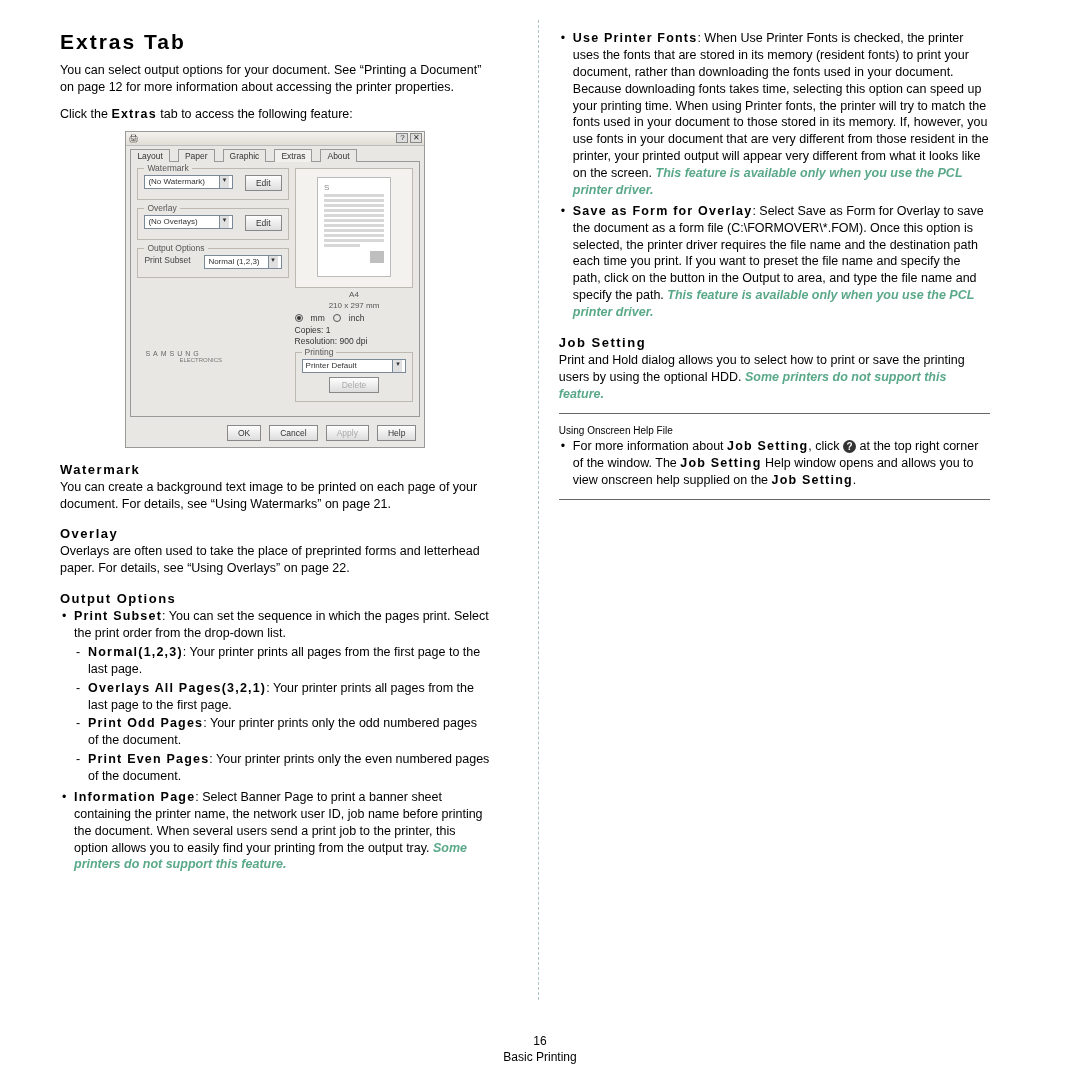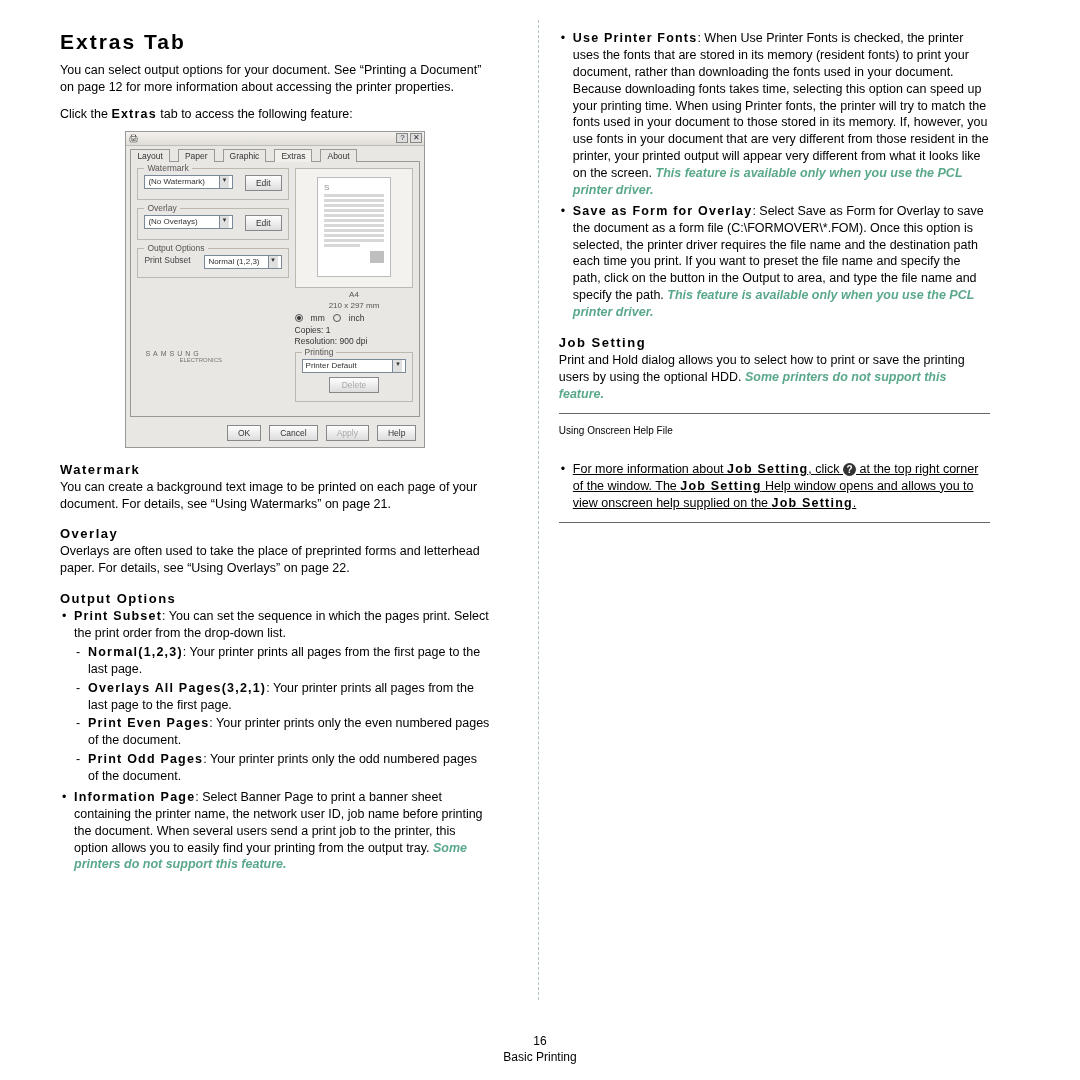--- a/index.html
+++ b/index.html
@@ -164,22 +164,22 @@
     <div class="subhead">Overlay</div>
     <p>Overlays are often used to take the place of preprinted forms and letterhead paper. For details, see “Using Overlays” on page 22.</p>
 
     <div class="subhead">Output Options</div>
     <ul class="bullets">
       <li>
         <span class="bold-inline">Print Subset</span><span>: You can set the sequence in which the pages print. Select the print order from the drop-down list.</span>
         <ul class="dashes" style="margin-top:2px;">
           <li><span class="bold-inline">Normal(1,2,3)</span><span>: Your printer prints all pages from the first page to the last page.</span></li>
           <li><span class="bold-inline">Overlays All Pages(3,2,1)</span><span>: Your printer prints all pages from the last page to the first page.</span></li>
+          <li><span class="bold-inline">Print Odd Pages</span><span>: Your printer prints only the odd numbered pages of the document.</span></li>
           <li><span class="bold-inline">Print Even Pages</span><span>: Your printer prints only the even numbered pages of the document.</span></li>
-          <li><span class="bold-inline">Print Odd Pages</span><span>: Your printer prints only the odd numbered pages of the document.</span></li>
         </ul>
       </li>
       <li>
         <span class="bold-inline">Information Page</span><span>: Select Banner Page to print a banner sheet containing the printer name, the network user ID, job name before printing the document. When several users send a print job to the printer, this option allows you to easily find your printing from the output tray. </span><span class="greenital">Some printers do not support this feature.</span>
       </li>
     </ul>
   </div>
 
   <div class="col" style="margin-left:40px;">
     <ul class="bullets">
@@ -191,21 +191,21 @@
       </li>
     </ul>
 
     <div class="subhead">Job Setting</div>
     <p>
       <span>Print and Hold dialog allows you to select how to print or save the printing users by using the optional HDD. </span><span class="greenital">Some printers do not support this feature.</span>
     </p>
 
     <div class="hr"></div>
     <p style="font-size:10px;">Using Onscreen Help File</p>
-    <ul class="bullets" style="margin-top:24px;text-decoration:underline;">
+    <ul class="bullets" style="margin-top:1px;">
       <li>
         <span>For more information about </span><span class="bold-inline">Job Setting</span><span>, click </span><span class="help-icon">?</span><span> at the top right corner of the window. The </span><span class="bold-inline">Job Setting</span><span> Help window opens and allows you to view onscreen help supplied on the </span><span class="bold-inline">Job Setting</span><span>.</span>
       </li>
     </ul>
     <div class="hr"></div>
   </div>
 
   <div class="footer">
     <span class="pn">16</span>
     <span>Basic Printing</span>

